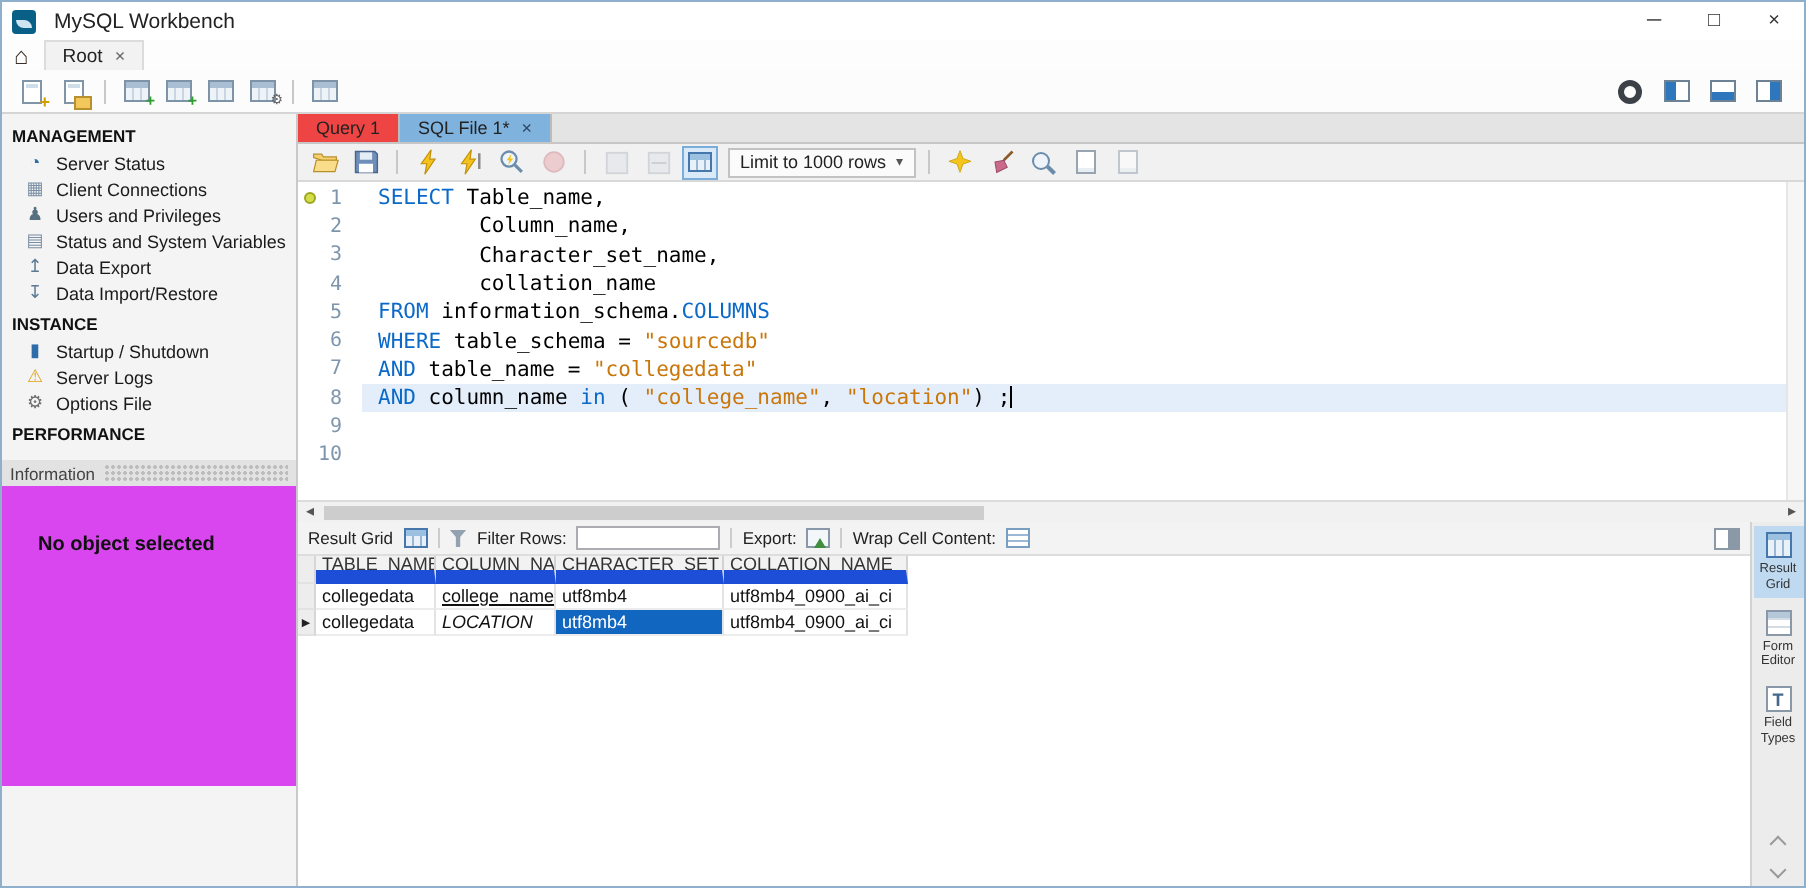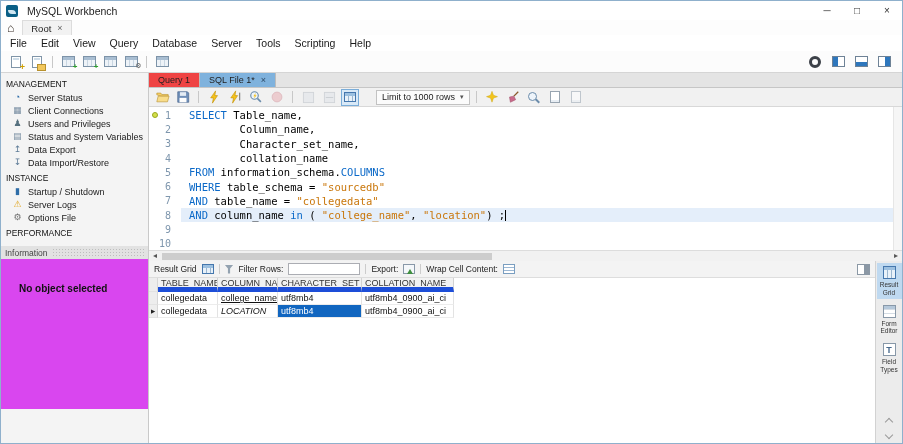--- a/index.html
+++ b/index.html
@@ -65,21 +65,21 @@
   .content { flex:1; display:flex; min-height:0; }
 
   
   .sidebar { flex:0 0 148px; width:148px; background:#f4f4f4; border-right:1px solid #c9c9c9;
              display:flex; flex-direction:column; overflow:hidden; }
   .panel-header { flex:0 0 13px; background:#e2e2e2; display:flex; align-items:center; gap:4px;
                   padding:0 4px; font-size:8.5px; color:#444; }
   .panel-header .dots { flex:1; height:9px;
         background:radial-gradient(#bdbdbd .8px, transparent .9px); background-size:3px 3px; }
   .nav-body { flex:0 0 auto; padding:2px 0 6px; }
-  .nav-sec-title { font-size:8.5px; font-weight:normal; color:#111; padding:4px 0 2px 5px; }
+  .nav-sec-title { font-size:8.5px; font-weight:bold; color:#111; padding:4px 0 2px 5px; }
   .nav-item { display:flex; align-items:center; gap:5px; height:13px; padding-left:11px;
               font-size:9px; color:#1a1a1a; white-space:nowrap; }
   .nav-ico { width:11px; flex:0 0 11px; text-align:center; font-size:9px; line-height:1; }
   .sidebar-tabs { flex:0 0 16px; display:flex; align-items:stretch; background:#e7e7e7;
                   border-top:1px solid #cfcfcf; font-size:9px; margin-top:auto; }
   .side-tab { display:flex; align-items:center; padding:0 8px; color:#333; border-right:1px solid #cfcfcf; }
   .side-tab.active { background:#f7f7f7; color:#0f62b4; }
   .info-body { flex:0 0 150px; background:#d946ef; }
   .info-msg { margin:24px 0 0 18px; font-size:10px; font-weight:bold; color:#111; }
 
@@ -87,21 +87,21 @@
   .main { flex:1; display:flex; flex-direction:column; min-width:0; background:#fff; }
   .editor-tabs { flex:0 0 15px; background:#e4e4e4; display:flex; border-bottom:1px solid #c6c6c6; }
   .etab { display:flex; align-items:center; gap:6px; padding:0 9px; font-size:9px; color:#222;
           background:#ef4444; border-right:1px solid #bcbcbc; }
   .etab.active { background:var(--active-tab-blue,#7fb2dd); }
   .etab-close { color:#2c4a66; font-size:9px; }
 
   .editor-toolbar { flex:0 0 19px; display:flex; align-items:center; gap:3px; padding:0 4px;
                     background:#f1f1f1; border-bottom:1px solid #d8d8d8; }
   .limit-box { display:flex; align-items:center; gap:5px; font-size:9px; color:#222; padding:0 5px;
-               margin-left:14px; border:1px solid #c2c2c2; background:#fbfbfb; height:15px; }
+               margin-left:2px; border:1px solid #c2c2c2; background:#fbfbfb; height:15px; }
   .dd-arrow { font-size:7px; color:#555; }
 
   .editor { flex:1; position:relative; background:#fff; overflow:hidden; padding-top:1px; }
   .code-line { display:flex; align-items:center; height:14.3px; position:relative; }
   .code-line.current { background:linear-gradient(90deg,#fff 0 32px, var(--current-line,#e4eefa) 32px); }
   .ln { flex:0 0 30px; width:30px; text-align:right; padding-right:8px;
         font:10px "DejaVu Sans Mono",monospace; color:#7e96ad; }
   .lc { font:10.5px "DejaVu Sans Mono",monospace; white-space:pre; color:#000; padding-left:10px; }
   .tk-kw { color:var(--keyword-blue,#0b69c8); }
   .tk-str { color:var(--string-orange,#c9760a); }
@@ -136,21 +136,21 @@
   .rt-spacer { flex:1; }
 
   .grid { flex:1; background:#fff; overflow:hidden; }
   .g-row { display:flex; height:13px; }
   .g-row.header { height:14px; }
   .g-sel { flex:0 0 9px; width:9px; background:#ededed; border-right:1px solid #d6d6d6;
            border-bottom:1px solid #e2e2e2; display:flex; align-items:center; justify-content:center; }
   .row-arrow { font-size:5.5px; color:#222; }
   .g-cell { display:flex; align-items:center; padding:0 3px; font-size:9px; color:#111;
             border-right:1px solid #e3e3e3; border-bottom:1px solid #ececec; overflow:hidden; white-space:nowrap; }
-  .g-row.header .g-cell { background:#f2f2f2; border-right:1px solid #d2d2d2; border-bottom:5px solid #1d4ed8; color:#333; }
+  .g-row.header .g-cell { background:#f2f2f2; border-right:1px solid #d2d2d2; border-bottom:7px solid #1d4ed8; color:#333; }
   .g-cell.selected { background:var(--selection-blue,#1166c0); color:#fff; }
 
   
   .right-strip { flex:0 0 27px; width:27px; background:#ececec; border-left:1px solid #d2d2d2;
                  display:flex; flex-direction:column; align-items:center; padding:2px 0 3px; gap:3px; }
   .rs-item { width:25px; display:flex; flex-direction:column; align-items:center; gap:2px; padding:3px 0 2px; }
   .rs-item.active { background:#bfd9f0; }
   .rs-ico { width:13px; height:13px; display:block; }
   .rs-ico.result-grid { border:1px solid #4577ad;
         background:linear-gradient(#9cc0e0 0 3px,rgba(0,0,0,0) 3px),
@@ -183,31 +183,20 @@
   </div>
 
   <div class="hometabs">
     <span class="home-ico">⌂</span>
     <span class="root-tab">
       <span>Root</span>
       <span class="tab-close">×</span>
     </span>
   </div>
 
-  <div class="menubar" id="menubar">
-      <span class="menu-item">File</span>
-      <span class="menu-item">Edit</span>
-      <span class="menu-item">View</span>
-      <span class="menu-item">Query</span>
-      <span class="menu-item">Database</span>
-      <span class="menu-item">Server</span>
-      <span class="menu-item">Tools</span>
-      <span class="menu-item">Scripting</span>
-      <span class="menu-item">Help</span>
-    </div>
 
   <div class="maintoolbar">
     <span class="tbtn">
         <span class="ic-doc plus"></span>
       </span>
     <span class="tbtn">
         <span class="ic-doc fold"></span>
       </span>
     <span class="tsep"></span>
     <span class="tbtn">

